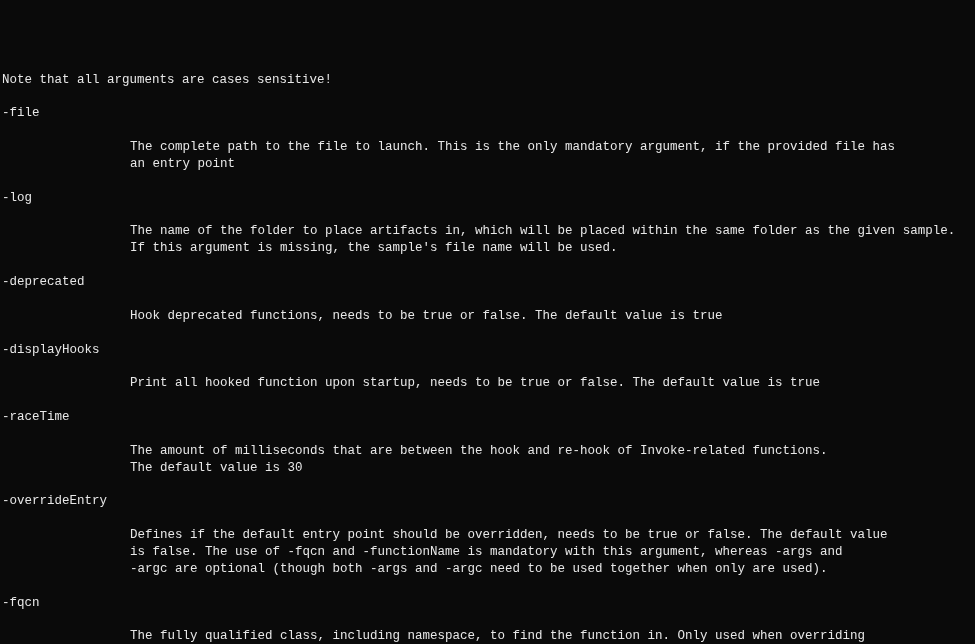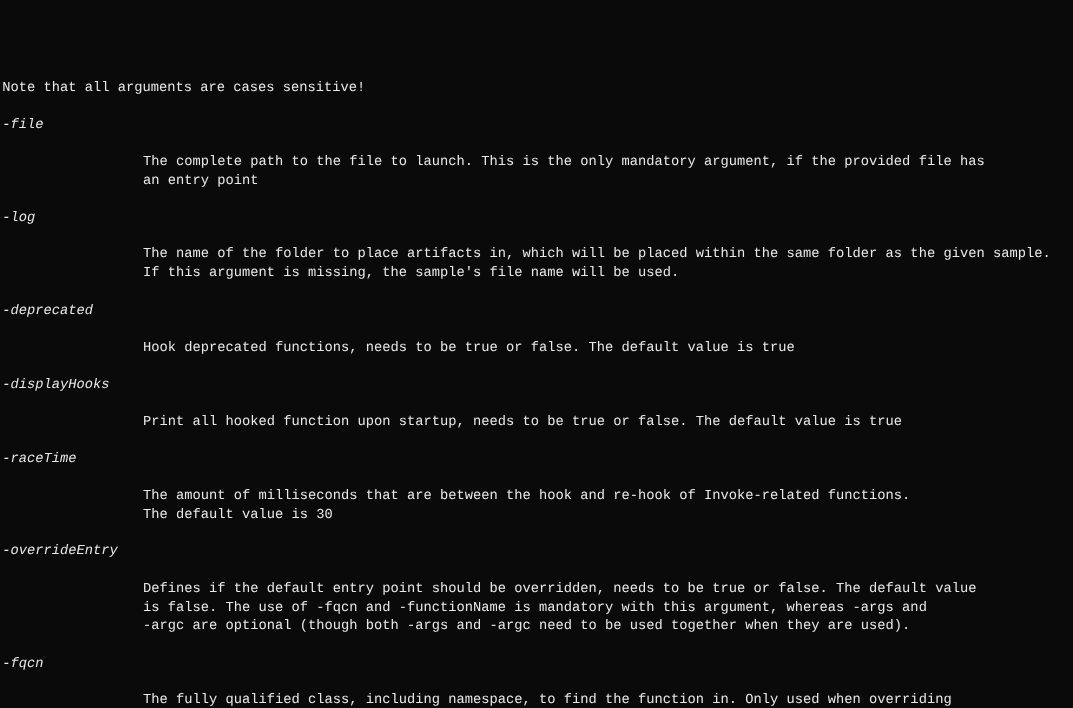--- a/index.html
+++ b/index.html
@@ -17,21 +17,20 @@
       width: 975px;
       height: 644px;
       overflow: hidden;
       white-space: pre-wrap;
     }
     .header-note {
       display: block;
     }
     .arg-name {
       display: block;
-      font-style: italic;
     }
     .arg-desc {
       display: block;
       padding-left: 128px;
       font-family: Liberation Mono, monospace;
     }
   </style>
 </head>
 <body>
 
@@ -47,21 +46,21 @@
 <span class="arg-name">-deprecated</span>
 <span class="arg-desc">Hook deprecated functions, needs to be true or false. The default value is true</span>
 <span class="arg-name">-displayHooks</span>
 <span class="arg-desc">Print all hooked function upon startup, needs to be true or false. The default value is true</span>
 <span class="arg-name">-raceTime</span>
 <span class="arg-desc">The amount of milliseconds that are between the hook and re-hook of Invoke-related functions.
 The default value is 30</span>
 <span class="arg-name">-overrideEntry</span>
 <span class="arg-desc">Defines if the default entry point should be overridden, needs to be true or false. The default value
 is false. The use of -fqcn and -functionName is mandatory with this argument, whereas -args and
--argc are optional (though both -args and -argc need to be used together when they are used).</span>
+-argc are optional (though both -args and -argc need to be used together when only are used).</span>
 <span class="arg-name">-fqcn</span>
 <span class="arg-desc">The fully qualified class, including namespace, to find the function in. Only used when overriding
 the entry point. Needs to be used together with -functionName.</span>
 
 
 
 
 
 
 

